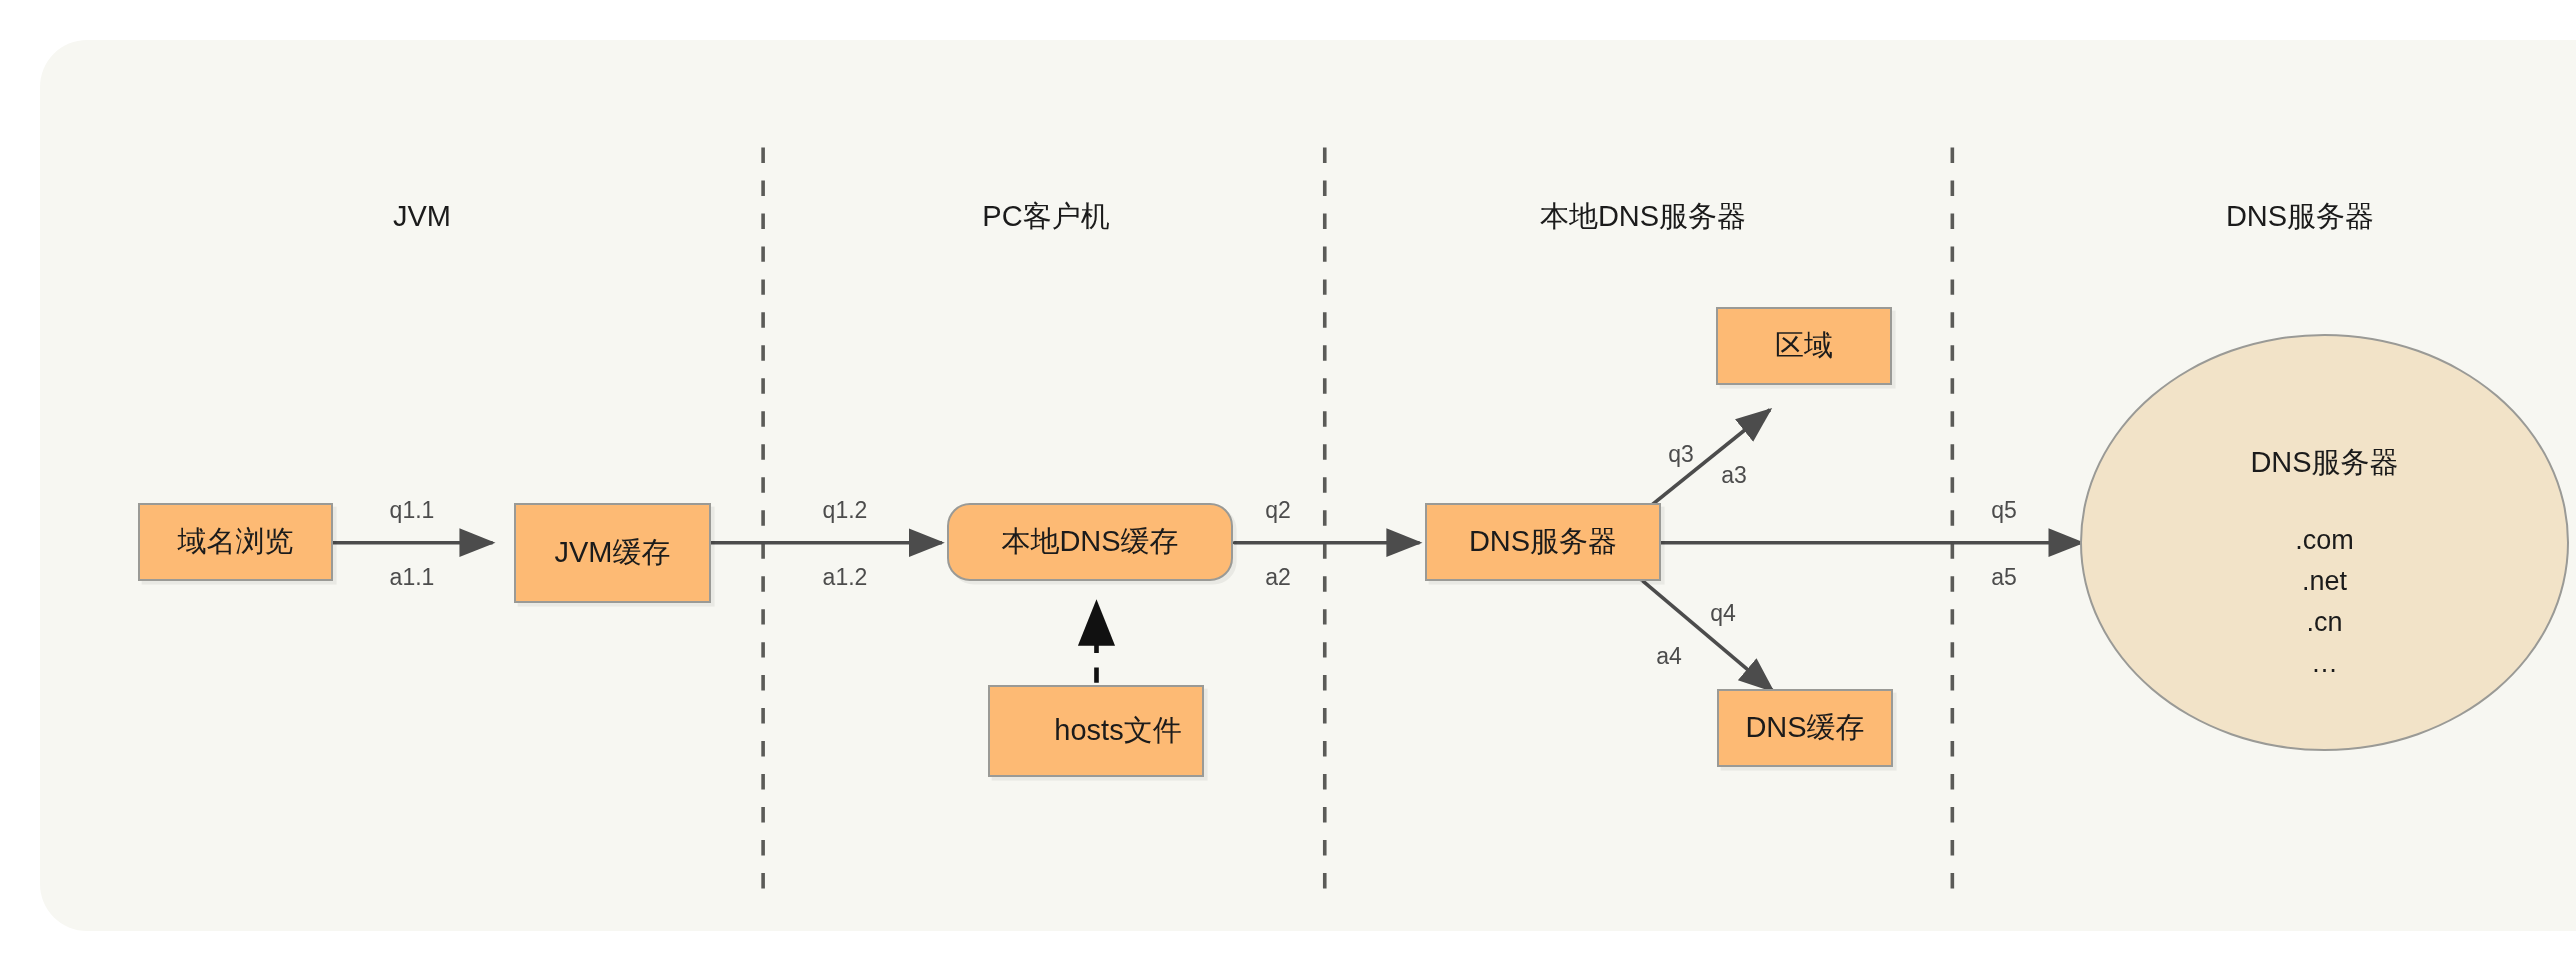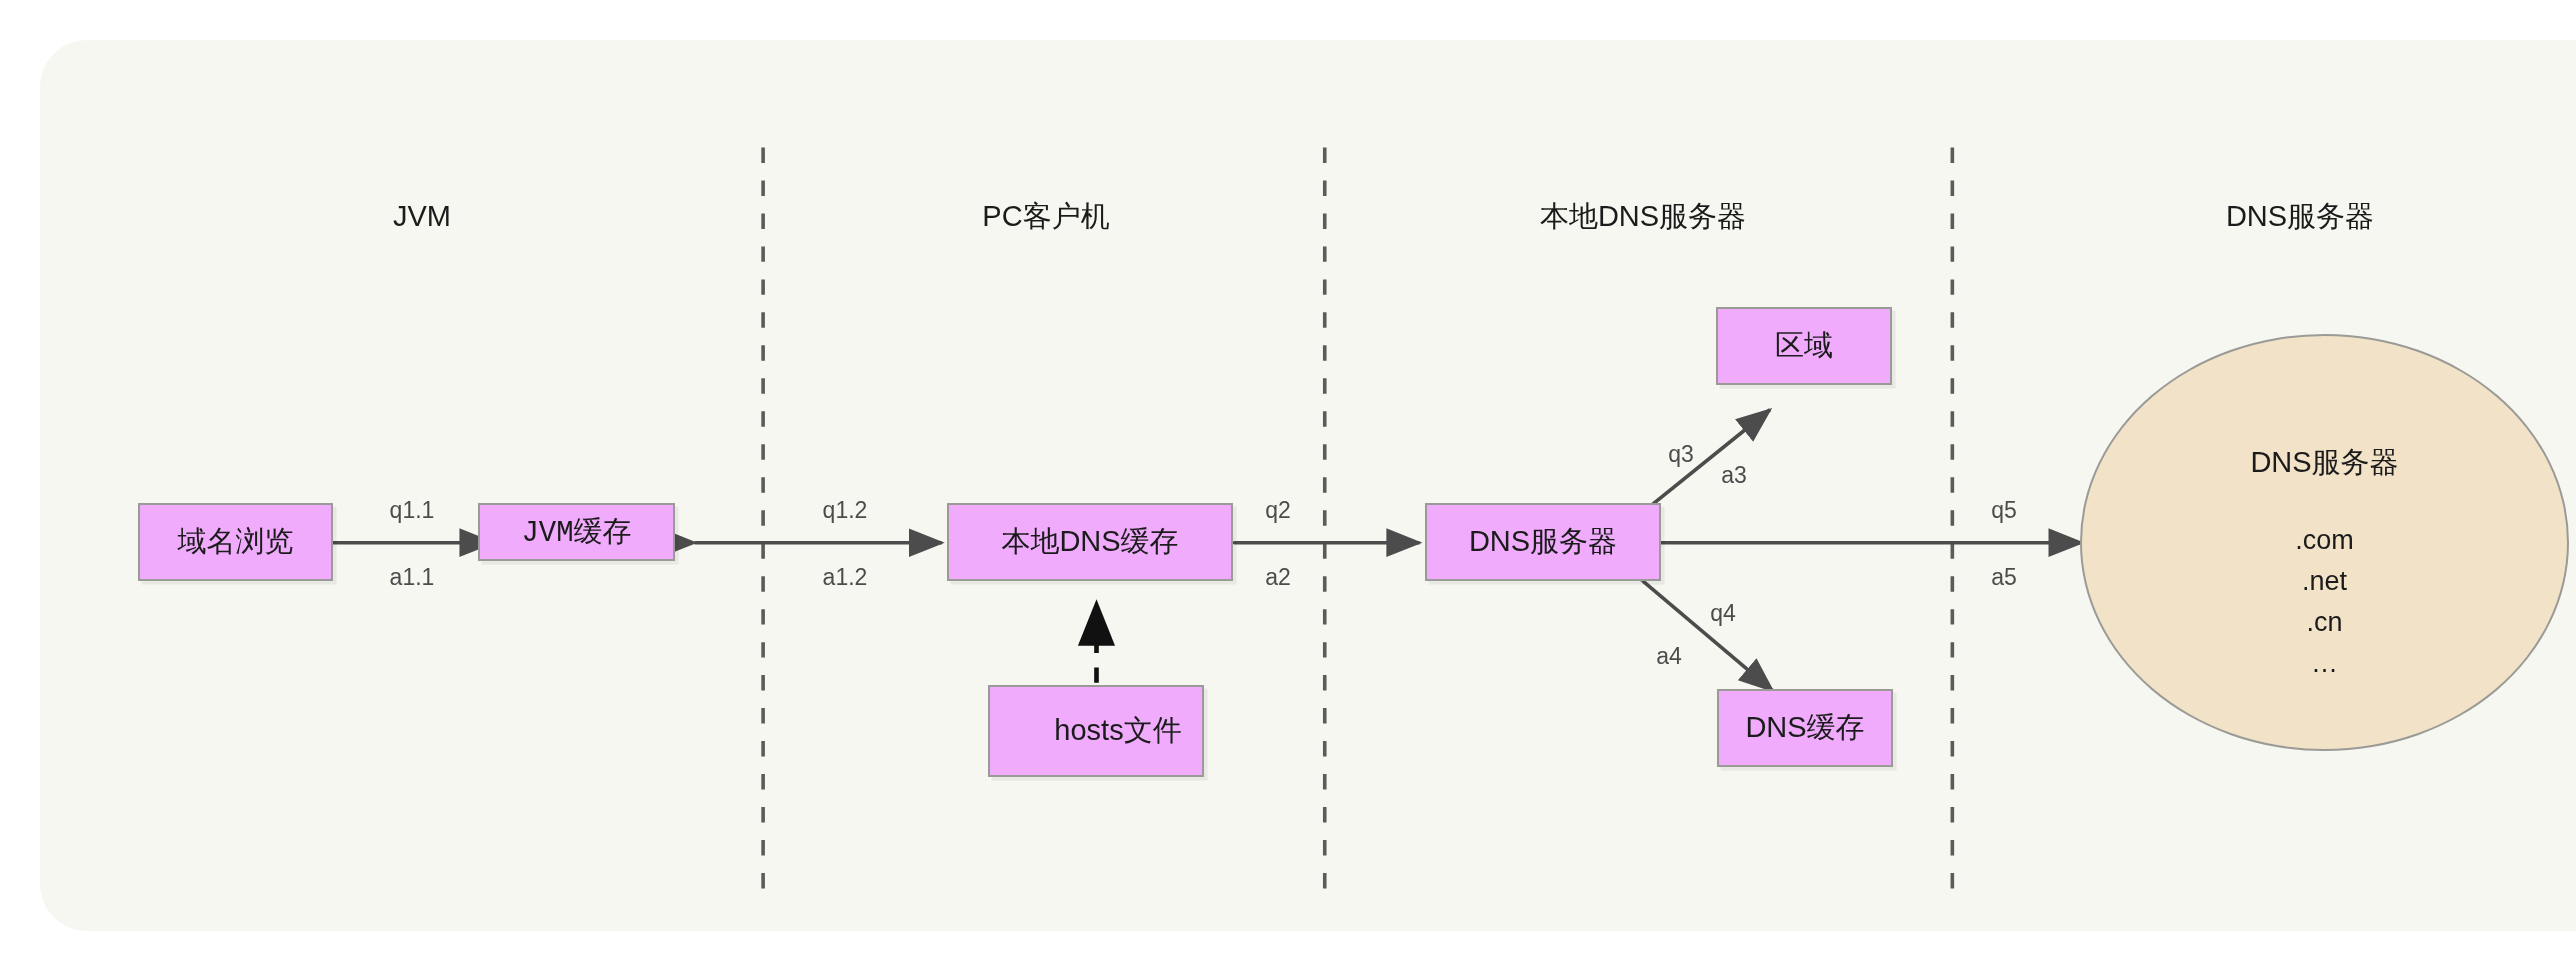--- a/index.html
+++ b/index.html
@@ -36,21 +36,21 @@
     position: absolute;
     color: #1b1b1b;
     font-size: 29px;
     line-height: 1;
     white-space: nowrap;
     transform: translateX(-50%);
   }
   .node {
     position: absolute;
     box-sizing: border-box;
-    background: #f0abfc;
+    background: #fdba74;
     border: 2.6px solid #9A9A96;
     display: flex;
     align-items: center;
     justify-content: center;
     color: #1b1b1b;
     font-size: 29px;
     white-space: nowrap;
     box-shadow: 3.6px 3.6px 0 rgba(0,0,0,0.055);
   }
   .cloud {
@@ -133,23 +133,23 @@
     </g>
   </svg>
 
   <div class="lane-title" style="left:422px;  top:202px;">JVM</div>
   <div class="lane-title" style="left:1046px; top:202px;">PC客户机</div>
   <div class="lane-title" style="left:1643px; top:202px;">本地DNS服务器</div>
   <div class="lane-title" style="left:2300px; top:202px;">DNS服务器</div>
 
   <div class="node" style="left:138px; top:503px; width:195px; height:78px;">域名浏览</div>
 
-  <div class="node" style="left:478px; top:503px; width:197px; height:58px;font-family:Liberation Mono, monospace;">JVM缓存</div>
+  <div class="node" style="left:514px; top:503px; width:197px; height:100px;">JVM缓存</div>
 
-  <div class="node" style="left:947px; top:503px; width:286px; height:78px;">本地DNS缓存</div>
+  <div class="node" style="left:947px; top:503px; width:286px; height:78px;border-radius:23px;">本地DNS缓存</div>
 
   <div class="node" style="left:988px; top:685px; width:216px; height:92px;padding-left:44px;">hosts文件</div>
 
   <div class="node" style="left:1425px; top:503px; width:236px; height:78px;">DNS服务器</div>
 
   <div class="node" style="left:1716px; top:307px; width:176px; height:78px;">区域</div>
 
   <div class="node" style="left:1717px; top:689px; width:176px; height:78px;text-align:right;">DNS缓存</div>
 
   <div class="cloud" style="left:2080px; top:334px; width:489px; height:417px;">

